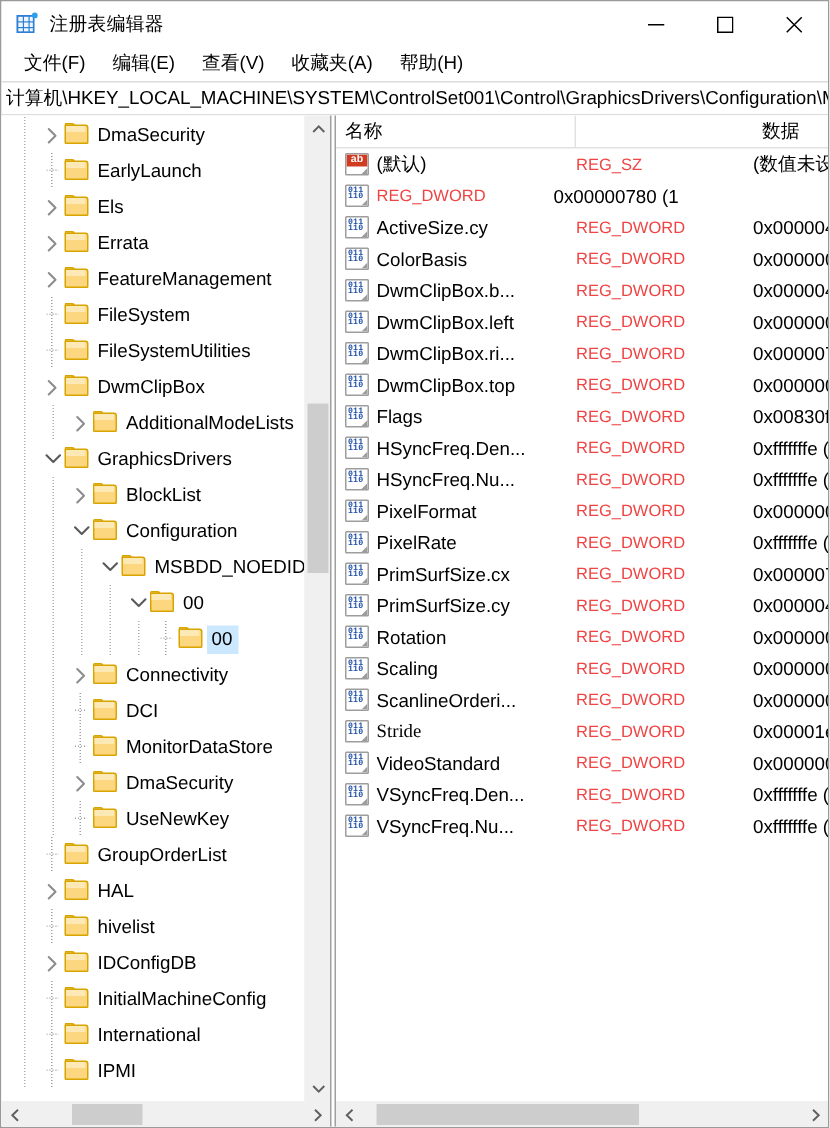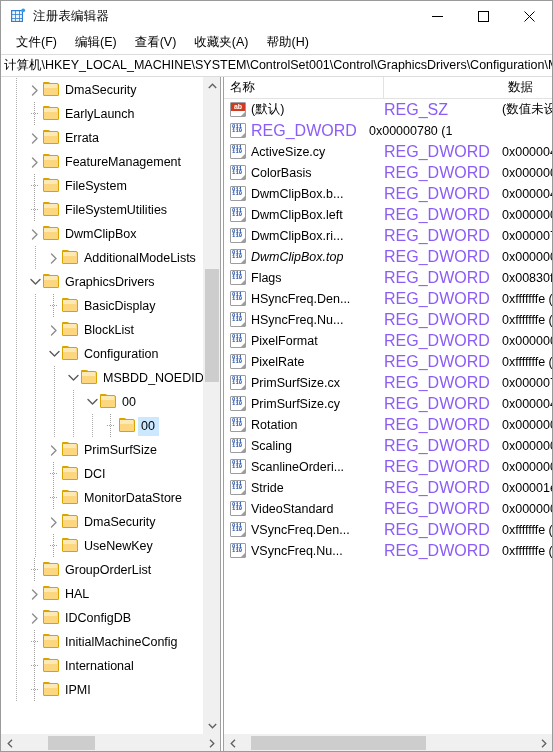--- a/index.html
+++ b/index.html
@@ -343,22 +343,22 @@
     font-weight: bold;
   }
   .lname {
     font-size: 12.5px;
     color: #000000;
     overflow: hidden;
     white-space: nowrap;
     flex: 0 0 auto;
   }
   .ltype {
-    font-size: 16px;
-    color: #8b5cf6;
+    font-size: 11px;
+    color: #ef4444;
     white-space: nowrap;
     flex: 0 0 auto;
   }
   .ldata {
     font-size: 12.5px;
     color: #000000;
     white-space: nowrap;
     flex: 0 0 auto;
     overflow: hidden;
   }
@@ -454,72 +454,87 @@
               <div class="twisty">
                 <svg width="8" height="11" viewBox="0 0 8 11">
                   <path d="M1.5 1 L6 5.5 L1.5 10" stroke="#8d8d8d" stroke-width="1.4" fill="none" stroke-linecap="round" stroke-linejoin="round"></path>
                 </svg>
               </div>
               <div class="folder">
                 <div class="ftab"></div>
                 <div class="fback"></div>
                 <div class="fsheen"></div>
               </div>
-              <div class="tlabel">Errata</div>
+              <div class="tlabel">Els</div>
             </div>
             <div class="trow">
               <div class="dotv" style="left: 15px;"></div>
               <div class="indent" style="width: 26px;"></div>
               <div class="twisty">
                 <svg width="8" height="11" viewBox="0 0 8 11">
                   <path d="M1.5 1 L6 5.5 L1.5 10" stroke="#8d8d8d" stroke-width="1.4" fill="none" stroke-linecap="round" stroke-linejoin="round"></path>
                 </svg>
               </div>
               <div class="folder">
                 <div class="ftab"></div>
                 <div class="fback"></div>
                 <div class="fsheen"></div>
               </div>
-              <div class="tlabel">FeatureManagement</div>
-            </div>
-            <div class="trow">
-              <div class="dotv" style="left: 15px;"></div>
-              <div class="indent" style="width: 26px;"></div>
-              <div class="dash"></div>
-              <div class="folder">
-                <div class="ftab"></div>
-                <div class="fback"></div>
-                <div class="fsheen"></div>
-              </div>
-              <div class="tlabel">FileSystem</div>
-            </div>
-            <div class="trow">
-              <div class="dotv" style="left: 15px;"></div>
-              <div class="indent" style="width: 26px;"></div>
-              <div class="dash"></div>
-              <div class="folder">
-                <div class="ftab"></div>
-                <div class="fback"></div>
-                <div class="fsheen"></div>
-              </div>
-              <div class="tlabel">FileSystemUtilities</div>
+              <div class="tlabel">Errata</div>
             </div>
             <div class="trow">
               <div class="dotv" style="left: 15px;"></div>
               <div class="indent" style="width: 26px;"></div>
               <div class="twisty">
                 <svg width="8" height="11" viewBox="0 0 8 11">
                   <path d="M1.5 1 L6 5.5 L1.5 10" stroke="#8d8d8d" stroke-width="1.4" fill="none" stroke-linecap="round" stroke-linejoin="round"></path>
                 </svg>
               </div>
               <div class="folder">
                 <div class="ftab"></div>
                 <div class="fback"></div>
                 <div class="fsheen"></div>
               </div>
+              <div class="tlabel">FeatureManagement</div>
+            </div>
+            <div class="trow">
+              <div class="dotv" style="left: 15px;"></div>
+              <div class="indent" style="width: 26px;"></div>
+              <div class="dash"></div>
+              <div class="folder">
+                <div class="ftab"></div>
+                <div class="fback"></div>
+                <div class="fsheen"></div>
+              </div>
+              <div class="tlabel">FileSystem</div>
+            </div>
+            <div class="trow">
+              <div class="dotv" style="left: 15px;"></div>
+              <div class="indent" style="width: 26px;"></div>
+              <div class="dash"></div>
+              <div class="folder">
+                <div class="ftab"></div>
+                <div class="fback"></div>
+                <div class="fsheen"></div>
+              </div>
+              <div class="tlabel">FileSystemUtilities</div>
+            </div>
+            <div class="trow">
+              <div class="dotv" style="left: 15px;"></div>
+              <div class="indent" style="width: 26px;"></div>
+              <div class="twisty">
+                <svg width="8" height="11" viewBox="0 0 8 11">
+                  <path d="M1.5 1 L6 5.5 L1.5 10" stroke="#8d8d8d" stroke-width="1.4" fill="none" stroke-linecap="round" stroke-linejoin="round"></path>
+                </svg>
+              </div>
+              <div class="folder">
+                <div class="ftab"></div>
+                <div class="fback"></div>
+                <div class="fsheen"></div>
+              </div>
               <div class="tlabel">DwmClipBox</div>
             </div>
             <div class="trow">
               <div class="dotv" style="left: 15px;"></div>
               <div class="dotv" style="left: 34px;"></div>
               <div class="indent" style="width: 45px;"></div>
               <div class="twisty">
                 <svg width="8" height="11" viewBox="0 0 8 11">
                   <path d="M1.5 1 L6 5.5 L1.5 10" stroke="#8d8d8d" stroke-width="1.4" fill="none" stroke-linecap="round" stroke-linejoin="round"></path>
                 </svg>
@@ -538,32 +553,20 @@
                 <svg width="11" height="8" viewBox="0 0 11 8">
                   <path d="M1 1.5 L5.5 6 L10 1.5" stroke="#5a5a5a" stroke-width="1.4" fill="none" stroke-linecap="round" stroke-linejoin="round"></path>
                 </svg>
               </div>
               <div class="folder">
                 <div class="ftab"></div>
                 <div class="fback"></div>
                 <div class="fsheen"></div>
               </div>
               <div class="tlabel">GraphicsDrivers</div>
-            </div>
-            <div class="trow">
-              <div class="dotv" style="left: 15px;"></div>
-              <div class="dotv" style="left: 34px;"></div>
-              <div class="indent" style="width: 45px;"></div>
-              <div class="dash"></div>
-              <div class="folder">
-                <div class="ftab"></div>
-                <div class="fback"></div>
-                <div class="fsheen"></div>
-              </div>
-              <div class="tlabel">BasicDisplay</div>
             </div>
             <div class="trow">
               <div class="dotv" style="left: 15px;"></div>
               <div class="dotv" style="left: 34px;"></div>
               <div class="indent" style="width: 45px;"></div>
               <div class="twisty">
                 <svg width="8" height="11" viewBox="0 0 8 11">
                   <path d="M1.5 1 L6 5.5 L1.5 10" stroke="#8d8d8d" stroke-width="1.4" fill="none" stroke-linecap="round" stroke-linejoin="round"></path>
                 </svg>
               </div>
@@ -647,21 +650,21 @@
               <div class="twisty">
                 <svg width="8" height="11" viewBox="0 0 8 11">
                   <path d="M1.5 1 L6 5.5 L1.5 10" stroke="#8d8d8d" stroke-width="1.4" fill="none" stroke-linecap="round" stroke-linejoin="round"></path>
                 </svg>
               </div>
               <div class="folder">
                 <div class="ftab"></div>
                 <div class="fback"></div>
                 <div class="fsheen"></div>
               </div>
-              <div class="tlabel">PrimSurfSize</div>
+              <div class="tlabel">Connectivity</div>
             </div>
             <div class="trow">
               <div class="dotv" style="left: 15px;"></div>
               <div class="dotv" style="left: 34px;"></div>
               <div class="indent" style="width: 45px;"></div>
               <div class="dash"></div>
               <div class="folder">
                 <div class="ftab"></div>
                 <div class="fback"></div>
                 <div class="fsheen"></div>
@@ -726,20 +729,31 @@
                 <svg width="8" height="11" viewBox="0 0 8 11">
                   <path d="M1.5 1 L6 5.5 L1.5 10" stroke="#8d8d8d" stroke-width="1.4" fill="none" stroke-linecap="round" stroke-linejoin="round"></path>
                 </svg>
               </div>
               <div class="folder">
                 <div class="ftab"></div>
                 <div class="fback"></div>
                 <div class="fsheen"></div>
               </div>
               <div class="tlabel">HAL</div>
+            </div>
+            <div class="trow">
+              <div class="dotv" style="left: 15px;"></div>
+              <div class="indent" style="width: 26px;"></div>
+              <div class="dash"></div>
+              <div class="folder">
+                <div class="ftab"></div>
+                <div class="fback"></div>
+                <div class="fsheen"></div>
+              </div>
+              <div class="tlabel">hivelist</div>
             </div>
             <div class="trow">
               <div class="dotv" style="left: 15px;"></div>
               <div class="indent" style="width: 26px;"></div>
               <div class="twisty">
                 <svg width="8" height="11" viewBox="0 0 8 11">
                   <path d="M1.5 1 L6 5.5 L1.5 10" stroke="#8d8d8d" stroke-width="1.4" fill="none" stroke-linecap="round" stroke-linejoin="round"></path>
                 </svg>
               </div>
               <div class="folder">
@@ -885,21 +899,21 @@
             </div>
             <div class="lname" style="width: 133px;">DwmClipBox.ri...</div>
             <div class="ltype" style="width: 118px;">REG_DWORD</div>
             <div class="ldata" style="width: 140px;">0x00000780 (1</div>
           </div>
           <div class="lrow">
             <div class="licon bin">
               <div class="bits">011<br>110</div>
               <div class="dogear"></div>
             </div>
-            <div class="lname" style="width: 133px; font-style: italic;">DwmClipBox.top</div>
+            <div class="lname" style="width: 133px;">DwmClipBox.top</div>
             <div class="ltype" style="width: 118px;">REG_DWORD</div>
             <div class="ldata" style="width: 140px;">0x00000000 (0</div>
           </div>
           <div class="lrow">
             <div class="licon bin">
               <div class="bits">011<br>110</div>
               <div class="dogear"></div>
             </div>
             <div class="lname" style="width: 133px;">Flags</div>
             <div class="ltype" style="width: 118px;">REG_DWORD</div>
@@ -984,21 +998,21 @@
             </div>
             <div class="lname" style="width: 133px;">ScanlineOrderi...</div>
             <div class="ltype" style="width: 118px;">REG_DWORD</div>
             <div class="ldata" style="width: 140px;">0x00000001 (1</div>
           </div>
           <div class="lrow">
             <div class="licon bin">
               <div class="bits">011<br>110</div>
               <div class="dogear"></div>
             </div>
-            <div class="lname" style="width: 133px;">Stride</div>
+            <div class="lname" style="width: 133px; font-family: Liberation Serif, serif;">Stride</div>
             <div class="ltype" style="width: 118px;">REG_DWORD</div>
             <div class="ldata" style="width: 140px;">0x00001e00 (7</div>
           </div>
           <div class="lrow">
             <div class="licon bin">
               <div class="bits">011<br>110</div>
               <div class="dogear"></div>
             </div>
             <div class="lname" style="width: 133px;">VideoStandard</div>
             <div class="ltype" style="width: 118px;">REG_DWORD</div>

